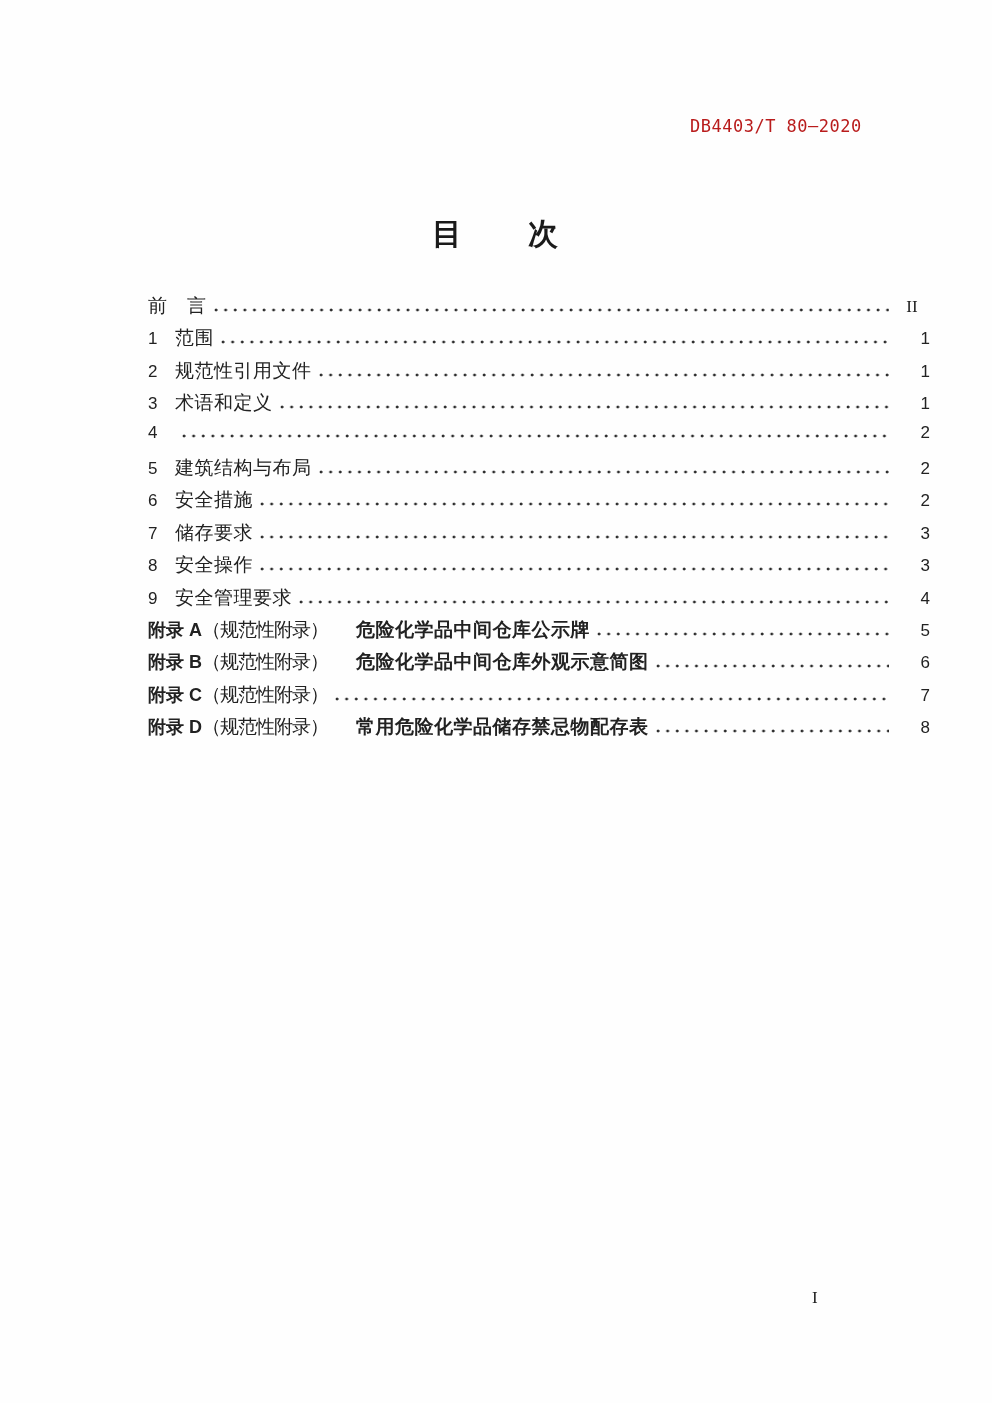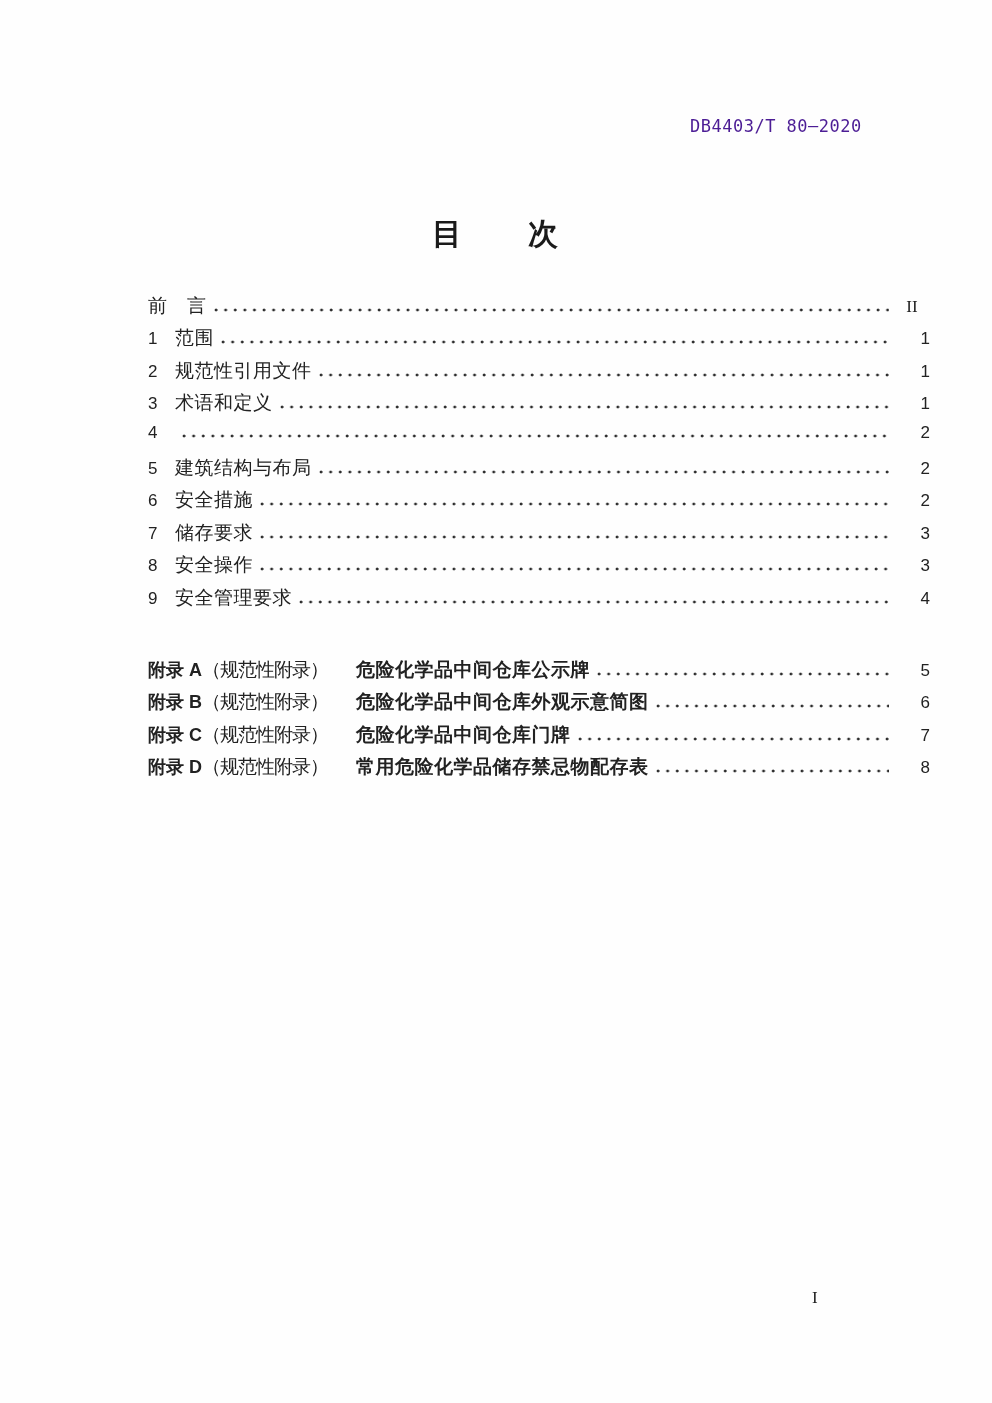--- a/index.html
+++ b/index.html
@@ -16,21 +16,21 @@
     overflow: hidden;
     font-family: "Liberation Serif", serif;
   }
   .doc-number {
     position: absolute;
     top: 116px;
     left: 690px;
     font-family: "DejaVu Sans Mono", monospace;
     font-size: 17px;
     letter-spacing: 0.5px;
-    color: #4c1d95;
+    color: #b91c1c;
     white-space: pre;
   }
   .doc-title {
     position: absolute;
     top: 214px;
     left: 0;
     width: 992px;
     text-align: center;
     font-size: 30px;
     font-weight: bold;
@@ -83,21 +83,20 @@
   }
   .appendix-label {
     font-weight: bold;
     font-family: "Liberation Sans", sans-serif;
     font-size: 18px;
     white-space: pre;
   }
   .appendix-paren {
     white-space: pre;
     letter-spacing: -1px;
-    margin-top: 40px;
   }
   .appendix-title {
     margin-left: 28px;
     white-space: pre;
     letter-spacing: 0.5px;
     font-weight: bold;
   }
   .footer-page {
     position: absolute;
     top: 1288px;
@@ -199,21 +198,20 @@
       <span class="appendix-label">附录 B</span>
       <span class="appendix-paren">（规范性附录）</span>
       <span class="appendix-title">危险化学品中间仓库外观示意简图</span>
       <span class="dots"></span>
       <span class="toc-page">6</span>
     </div>
 
     <div class="toc-row">
       <span class="appendix-label">附录 C</span>
       <span class="appendix-paren">（规范性附录）</span>
-      <span class="appendix-title">危险化学品中间仓库门牌</span>
       <span class="dots"></span>
       <span class="toc-page">7</span>
     </div>
 
     <div class="toc-row">
       <span class="appendix-label">附录 D</span>
       <span class="appendix-paren">（规范性附录）</span>
       <span class="appendix-title">常用危险化学品储存禁忌物配存表</span>
       <span class="dots"></span>
       <span class="toc-page">8</span>

